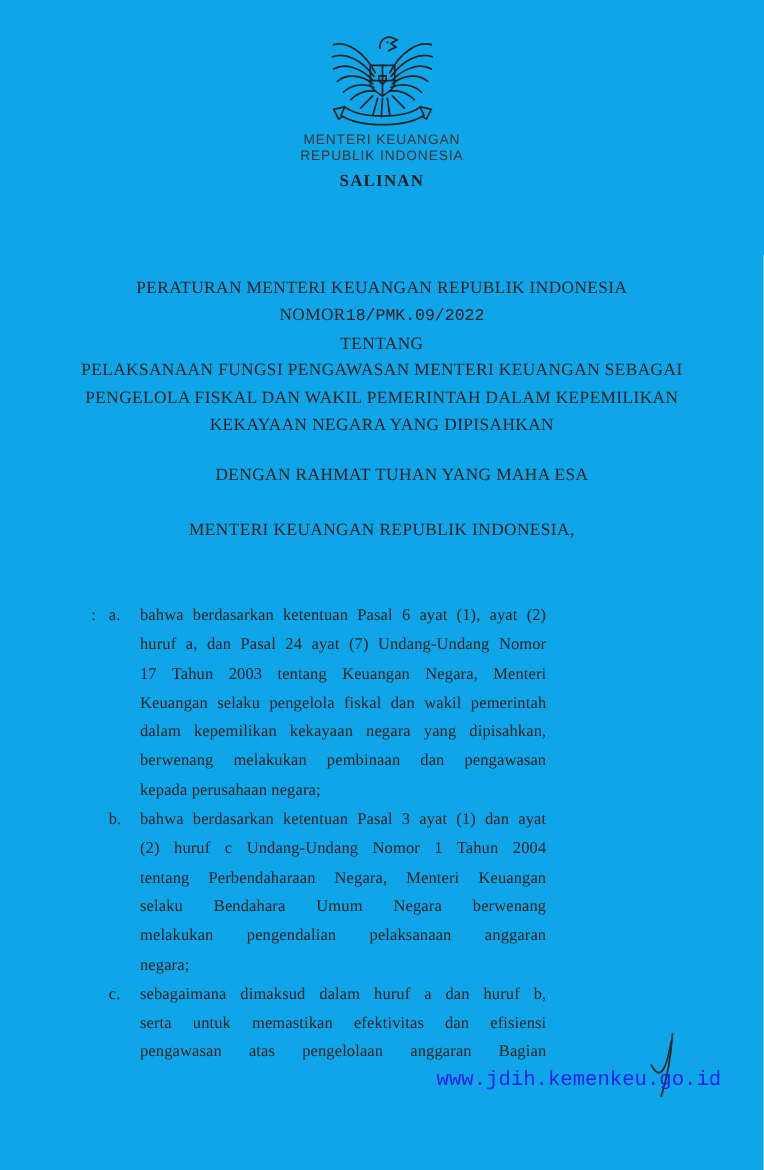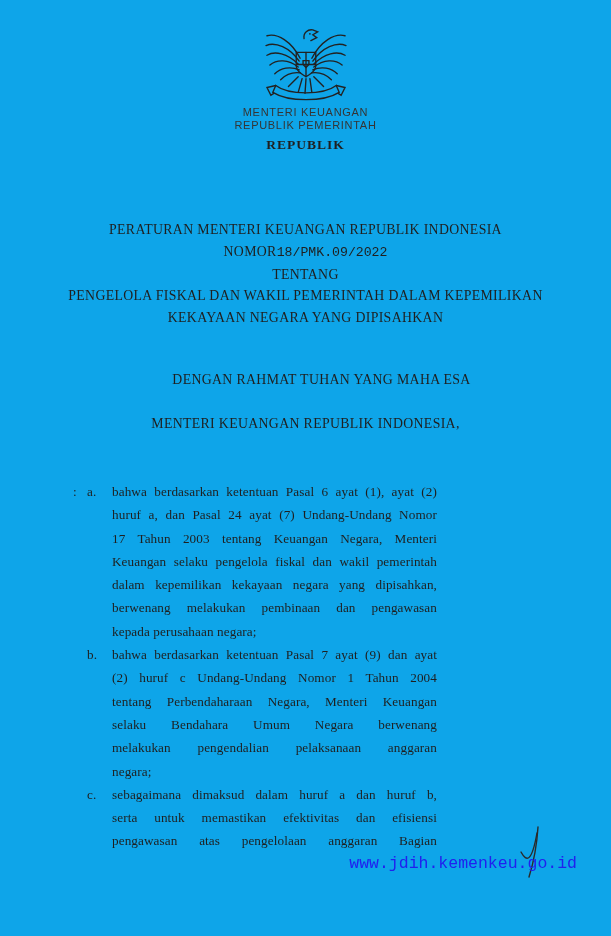--- a/index.html
+++ b/index.html
@@ -77,30 +77,31 @@
         <path d="M34,27 L54,27 L54,41 C54,47 44,52 44,52 C44,52 34,47 34,41 Z"></path>
         <path d="M44,27 L44,52 M34,39.5 L54,39.5"></path>
         <path d="M41,35.5 h6 v4 l-3,3 -3,-3 z"></path>
         <path d="M40,54 L36,68 M44,54 L43,69 M48,54 L50,68"></path>
         <path d="M36,52 L26,62 M52,52 L62,62"></path>
         <path d="M13,61 C26,71 62,71 75,61 L78,68 C62,78 26,78 10,68 Z"></path>
         <path d="M13,61 L4,63 L8,71 L11,69 M75,61 L84,63 L80,71 L77,69"></path>
       </g>
     </svg>
     <div class="ministry">MENTERI KEUANGAN</div>
-    <div class="ministry">REPUBLIK PEMERINTAH</div>
-    <div class="salinan">REPUBLIK</div>
+    <div class="ministry">REPUBLIK INDONESIA</div>
+    <div class="salinan">SALINAN</div>
   </div>
 
   <div class="title-block">
     <div class="t-line">PERATURAN MENTERI KEUANGAN REPUBLIK INDONESIA</div>
     <div class="t-line">
       <span>NOMOR</span><span class="mono">18/PMK.09/2022</span>
     </div>
     <div class="t-line">TENTANG</div>
+    <div class="t-line">PELAKSANAAN FUNGSI PENGAWASAN MENTERI KEUANGAN SEBAGAI</div>
     <div class="t-line">PENGELOLA FISKAL DAN WAKIL PEMERINTAH DALAM KEPEMILIKAN</div>
     <div class="t-line">KEKAYAAN NEGARA YANG DIPISAHKAN</div>
   </div>
 
   <div class="invocation">DENGAN RAHMAT TUHAN YANG MAHA ESA</div>
   <div class="authority">MENTERI KEUANGAN REPUBLIK INDONESIA,</div>
 
   <div class="menimbang">
     <div class="m-colon">:</div>
     <div class="m-items">
@@ -114,21 +115,21 @@
           <div class="bl">Keuangan selaku pengelola fiskal dan wakil pemerintah</div>
           <div class="bl">dalam kepemilikan kekayaan negara yang dipisahkan,</div>
           <div class="bl">berwenang melakukan pembinaan dan pengawasan</div>
           <div class="bl last">kepada perusahaan negara;</div>
         </div>
       </div>
 
       <div class="m-item">
         <div class="m-marker">b.</div>
         <div class="m-lines">
-          <div class="bl">bahwa berdasarkan ketentuan Pasal 7 ayat (9) dan ayat</div>
+          <div class="bl">bahwa berdasarkan ketentuan Pasal 3 ayat (1) dan ayat</div>
           <div class="bl">(2) huruf c Undang-Undang Nomor 1 Tahun 2004</div>
           <div class="bl">tentang Perbendaharaan Negara, Menteri Keuangan</div>
           <div class="bl">selaku Bendahara Umum Negara berwenang</div>
           <div class="bl">melakukan pengendalian pelaksanaan anggaran</div>
           <div class="bl last">negara;</div>
         </div>
       </div>
 
       <div class="m-item">
         <div class="m-marker">c.</div>

